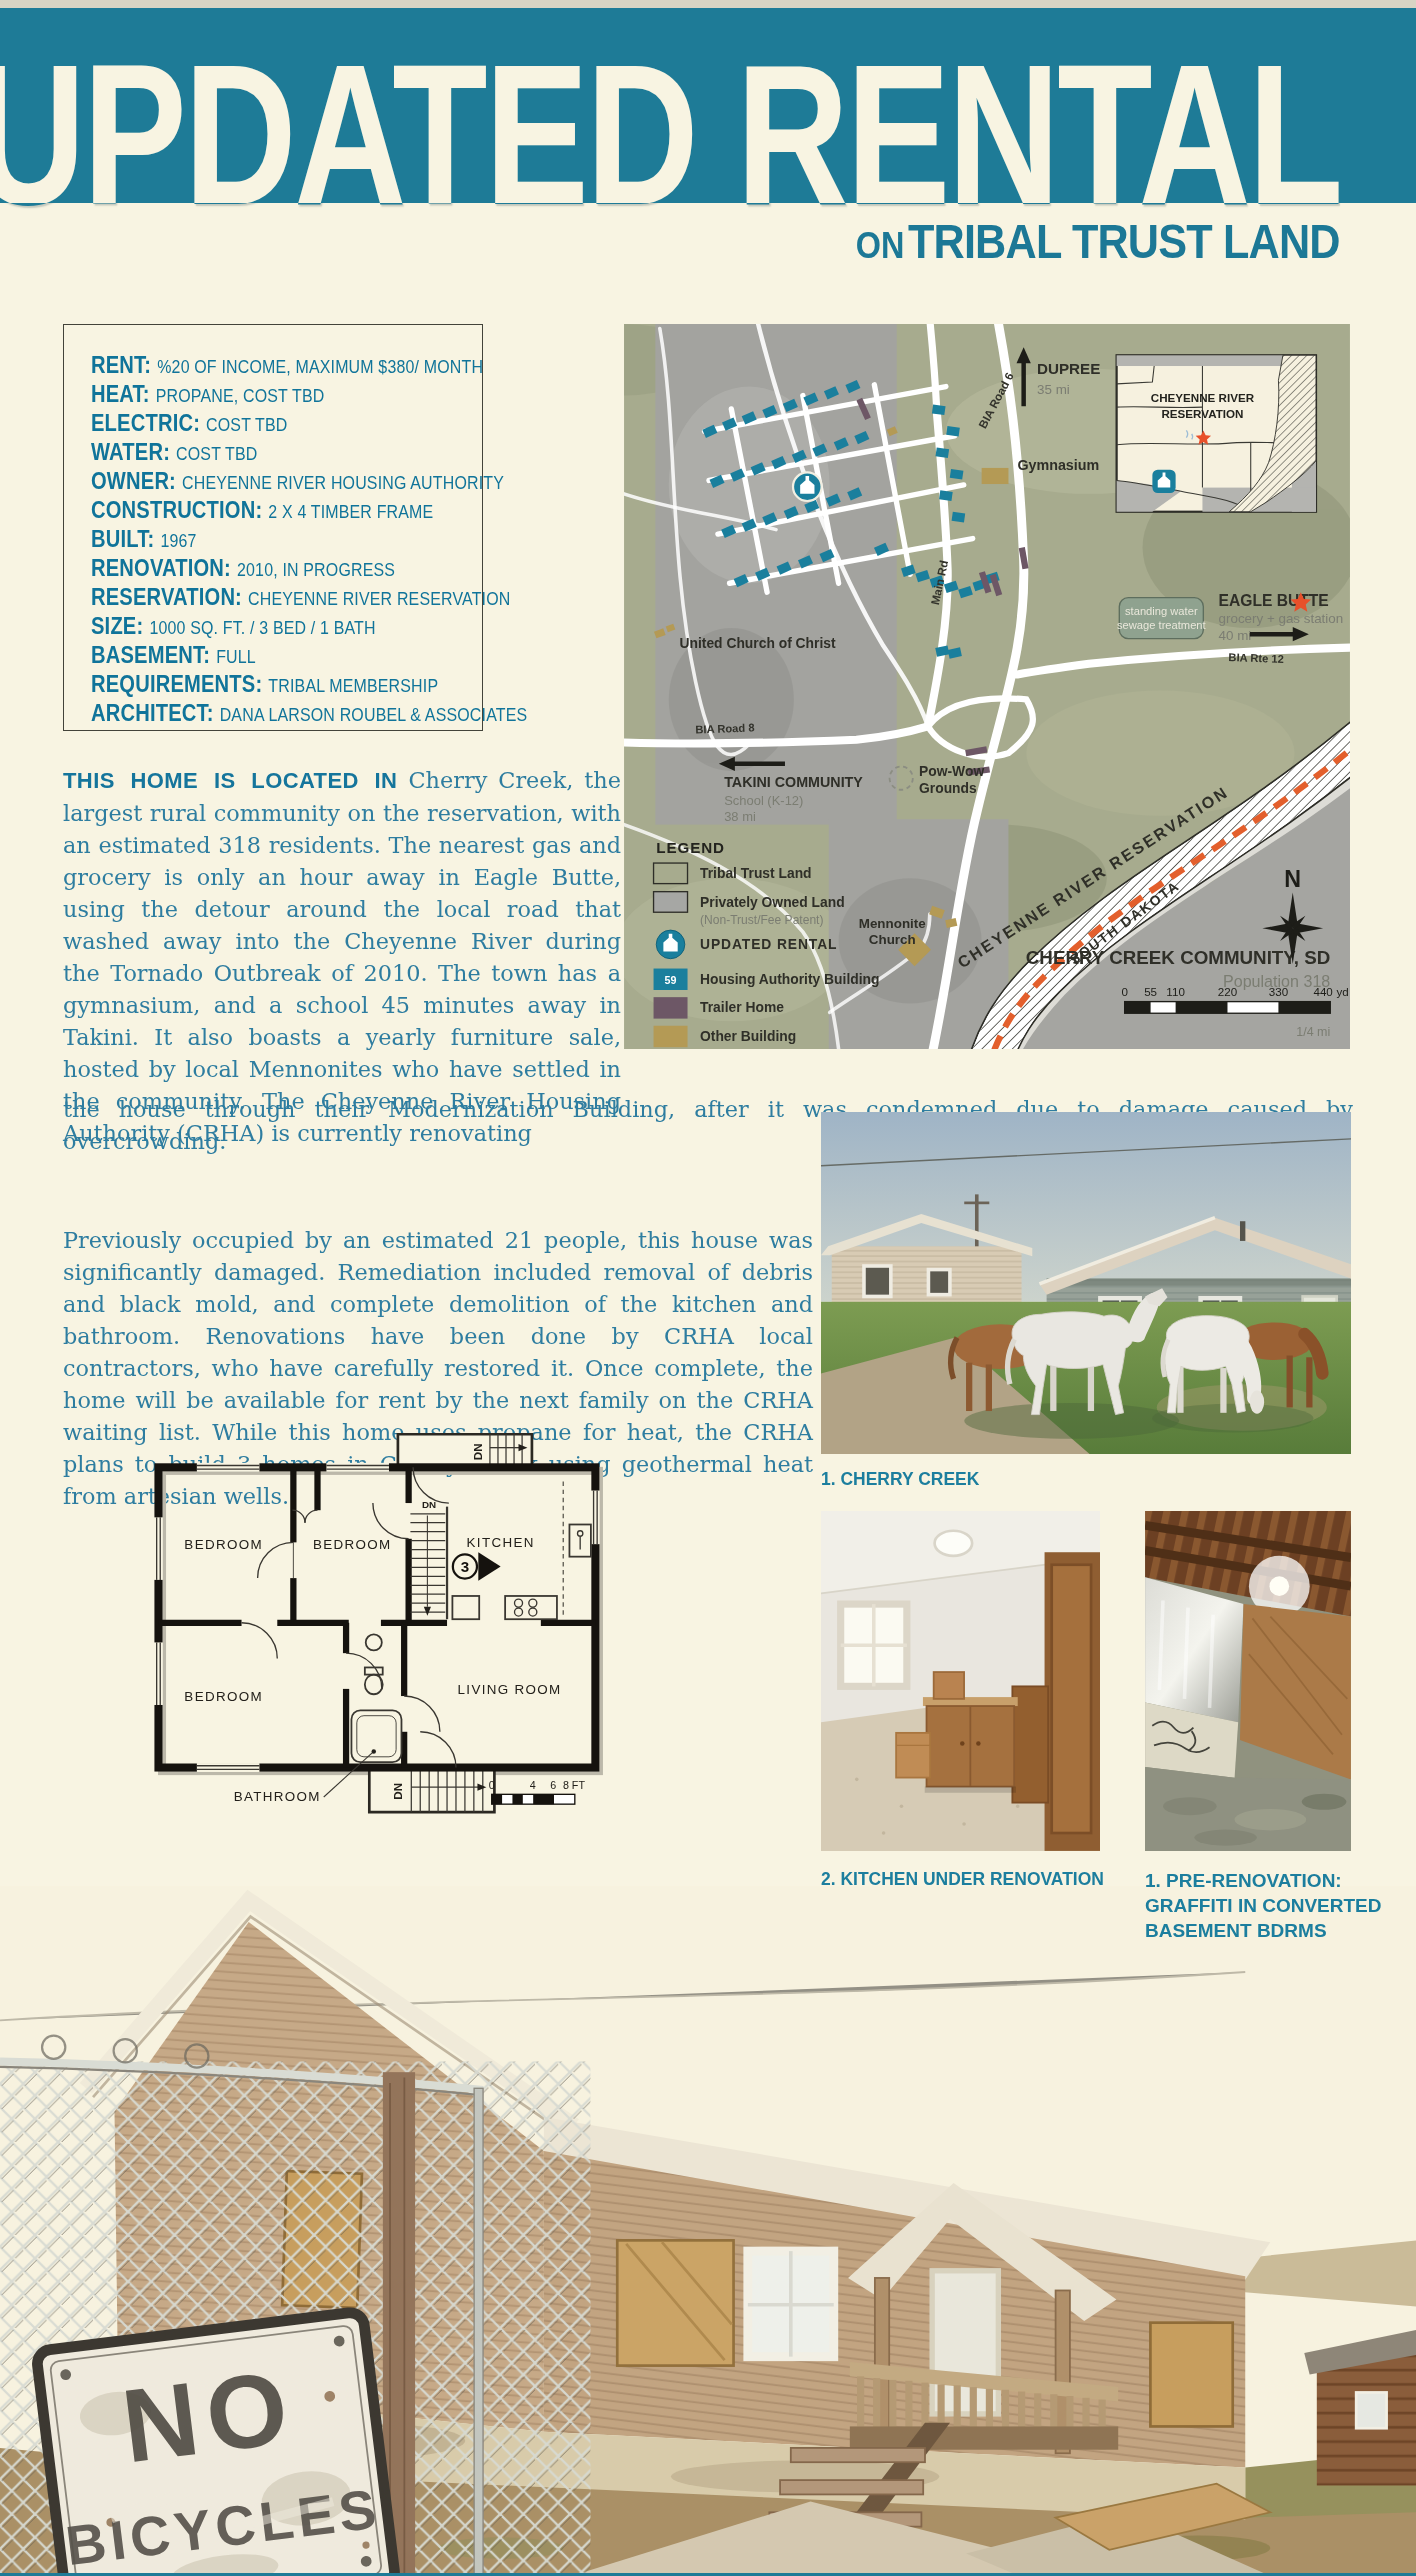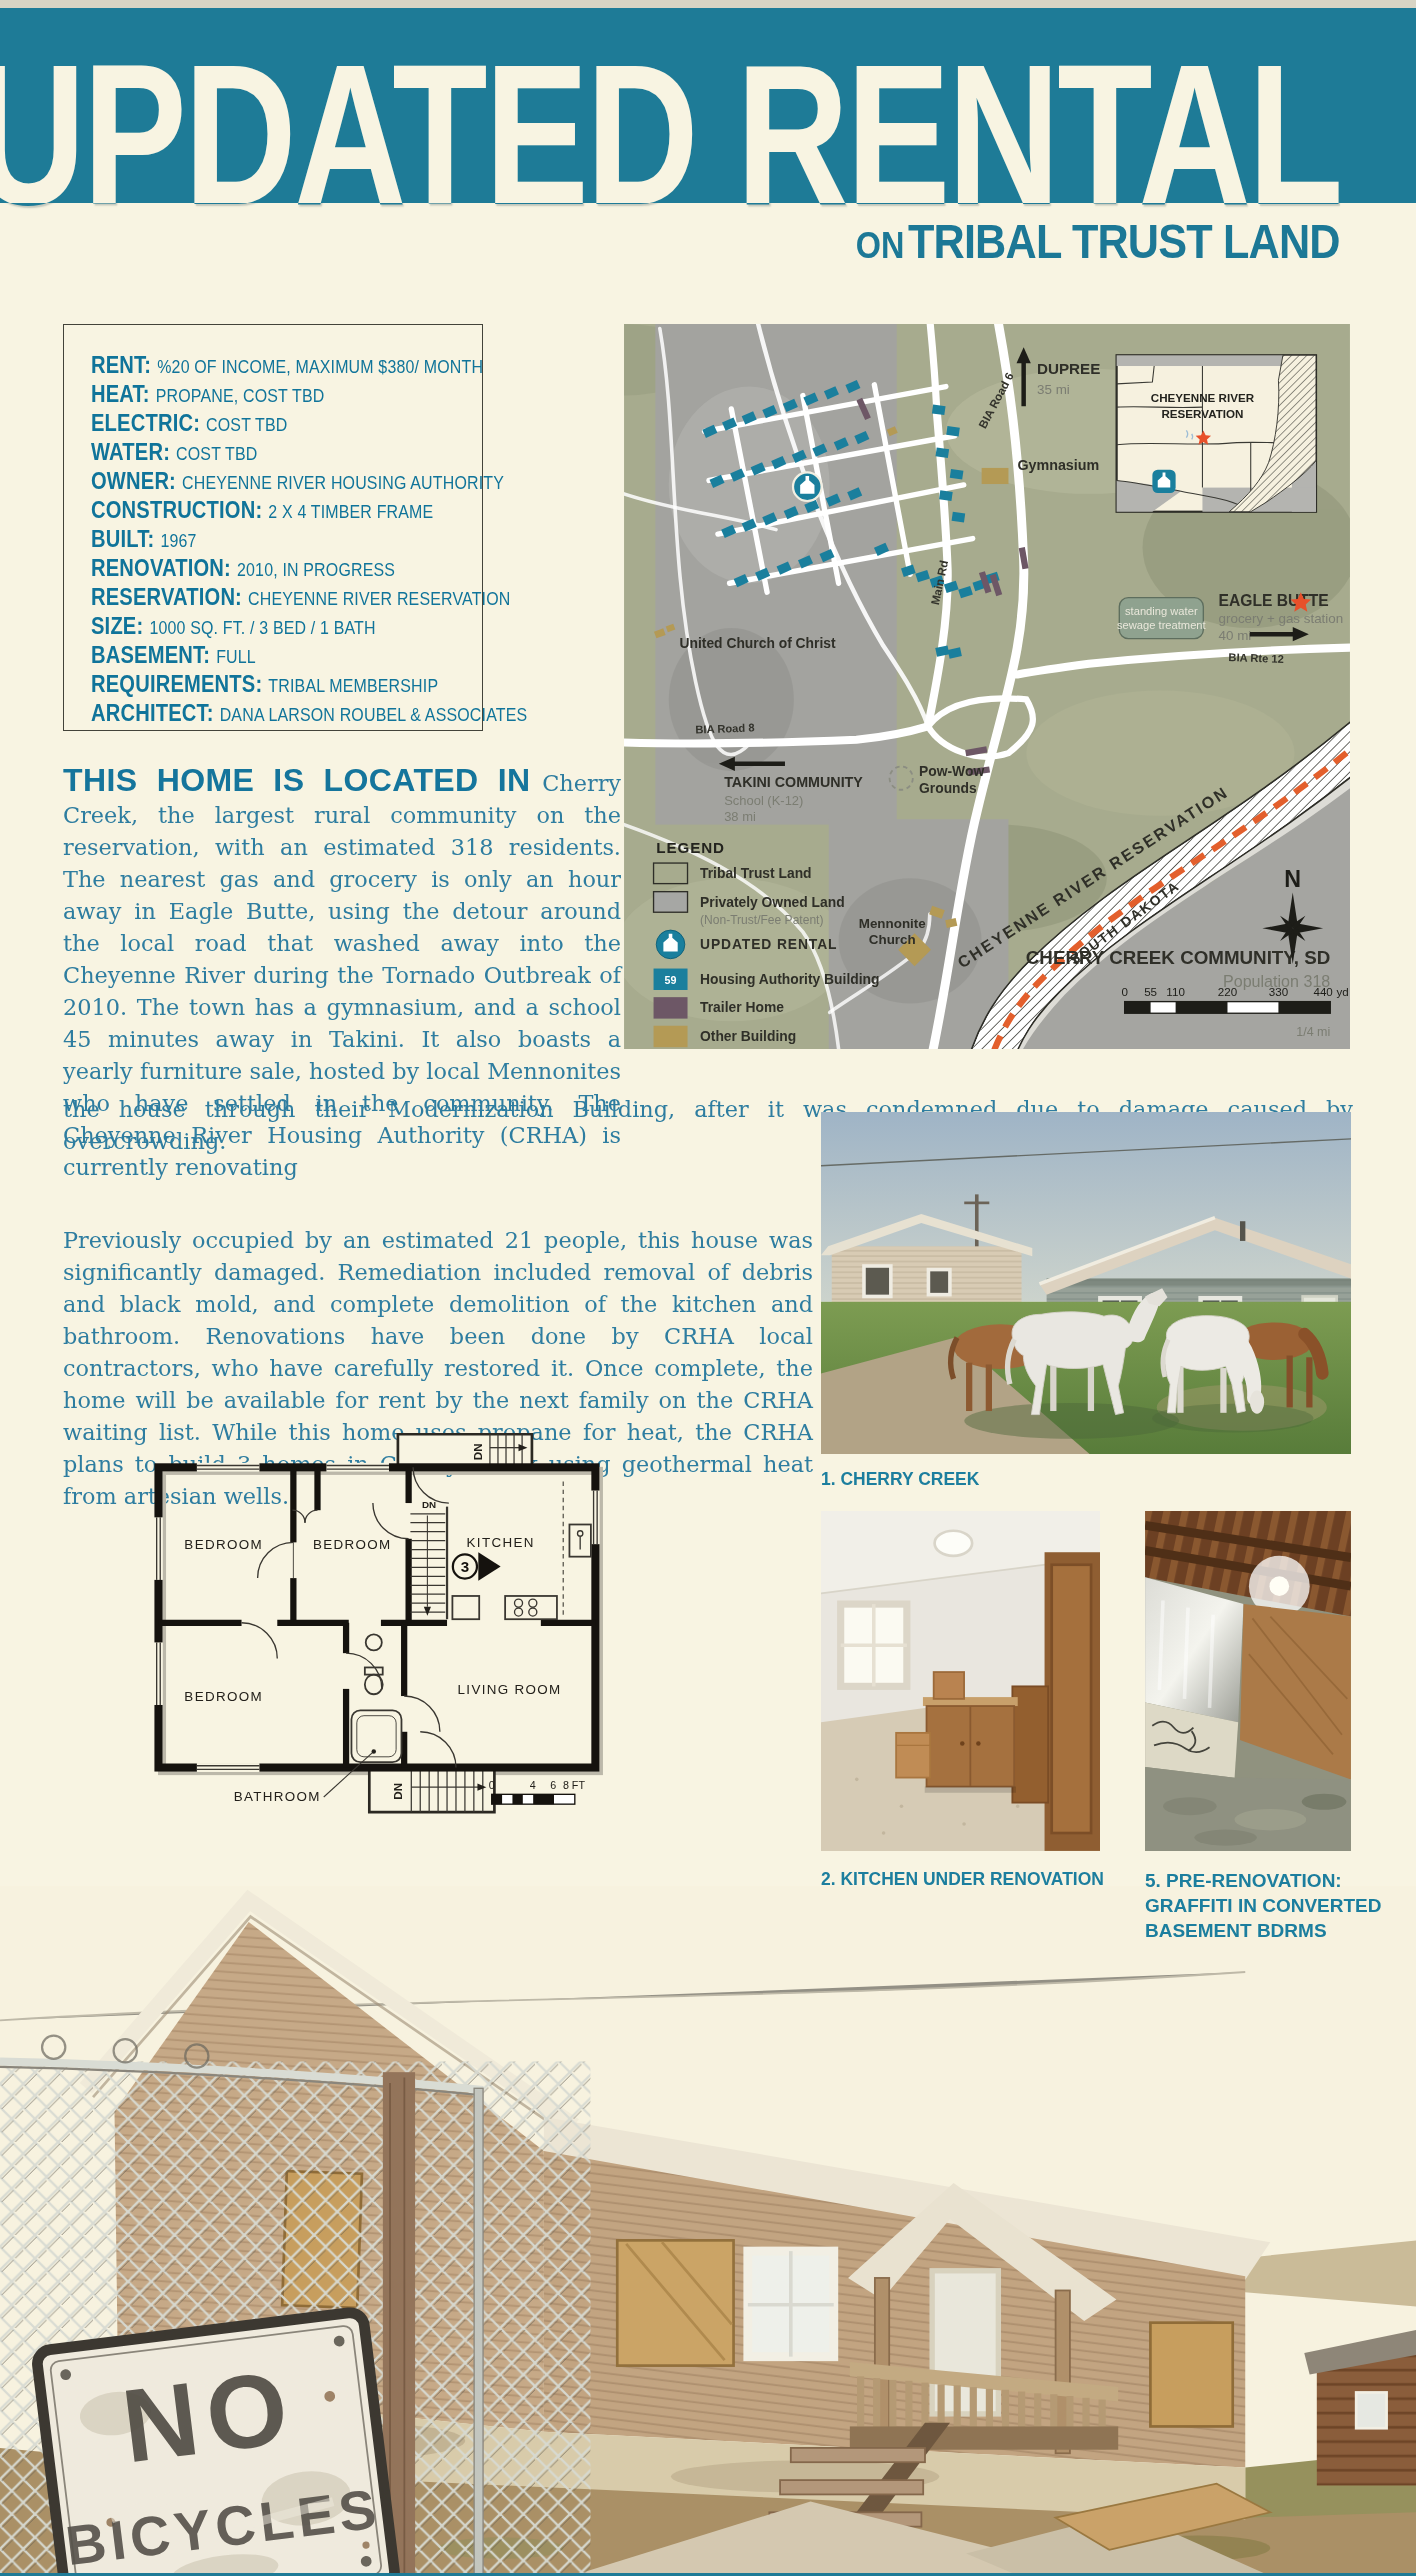--- a/index.html
+++ b/index.html
@@ -25,21 +25,21 @@
   .drow { white-space:nowrap; line-height:26px; transform:scaleX(0.84); transform-origin:left center; color:#10749a; }
   .drow b { font-size:24px; letter-spacing:0.2px; }
   .drow span { font-size:19px; margin-left:7.2px; letter-spacing:0.2px; }
 
   
   .story { position:absolute; color:#2e7da0; font-family:"DejaVu Serif", serif;
            font-size:22.4px; line-height:32px; text-align:justify; }
   #p1a { left:63px; top:756px; width:558px; }
   #p1b { left:63px; top:1085px; width:1290px; }
   #p2  { left:63px; top:1216px; width:750px; }
-  .lead-in { font-family:"Liberation Sans", sans-serif; font-weight:bold; font-size:32px;
+  .lead-in { font-family:"Liberation Sans", sans-serif; font-weight:bold; font-size:22px;
              color:#15759c; letter-spacing:0.4px; word-spacing:5.4px; }
 
   
   .abs { position:absolute; }
   .caption { position:absolute; color:#1c7e9e; font-weight:bold; font-size:19px; z-index:5; }
   .cap-nowrap { white-space:nowrap; transform:scaleX(0.92); transform-origin:left top; }
   #cap3 { width:261px; line-height:25px; }
 
   .bottom-bar { position:absolute; left:0; top:2565px; width:1417px; height:10.7px; background:#1e7b97; z-index:6; }
 
@@ -623,21 +623,21 @@
     <polygon points="0,214 104,236 100,298 0,286" fill="#ddd9c6"></polygon>
     <path d="M8,240 q14,-10 24,2 q10,12 22,0 M10,262 q20,-8 36,4 q12,8 26,-2 M52,246 q10,14 -4,22" stroke="#44443c" stroke-width="2" fill="none"></path>
     <polygon points="0,286 100,298 230,300 230,380 0,380" fill="#8f9181"></polygon>
     <g opacity="0.6">
         <ellipse cx="50" cy="330" rx="30" ry="10" fill="#7d8070"></ellipse>
         <ellipse cx="140" cy="345" rx="40" ry="12" fill="#a4a691"></ellipse>
         <ellipse cx="200" cy="325" rx="25" ry="9" fill="#6a6f5c"></ellipse>
         <ellipse cx="90" cy="365" rx="35" ry="9" fill="#7d8070"></ellipse>
       </g>
   </svg>
-  <div class="caption" id="cap3" style="left:1145px;top:1860px">5. PRE-RENOVATION: GRAFFITI IN CONVERTED BASEMENT BDRMS</div>
+  <div class="caption" id="cap3" style="left:1145px;top:1860px">1. PRE-RENOVATION: GRAFFITI IN CONVERTED BASEMENT BDRMS</div>
 
   <svg class="abs" style="left:0px;top:1878px" width="1417" height="698" viewBox="0 0 1584 780">
     <defs>
       <pattern id="sidC" width="10" height="10" patternUnits="userSpaceOnUse" patternTransform="rotate(4)">
         <rect width="10" height="10" fill="#c6a987"></rect>
           <line x1="0" y1="8" x2="10" y2="8" stroke="#b29473" stroke-width="2"></line>
       </pattern>
       <pattern id="sidD" width="10" height="10" patternUnits="userSpaceOnUse" patternTransform="rotate(7)">
         <rect width="10" height="10" fill="#c2a481"></rect>
           <line x1="0" y1="8" x2="10" y2="8" stroke="#ad8f6e" stroke-width="2"></line>

